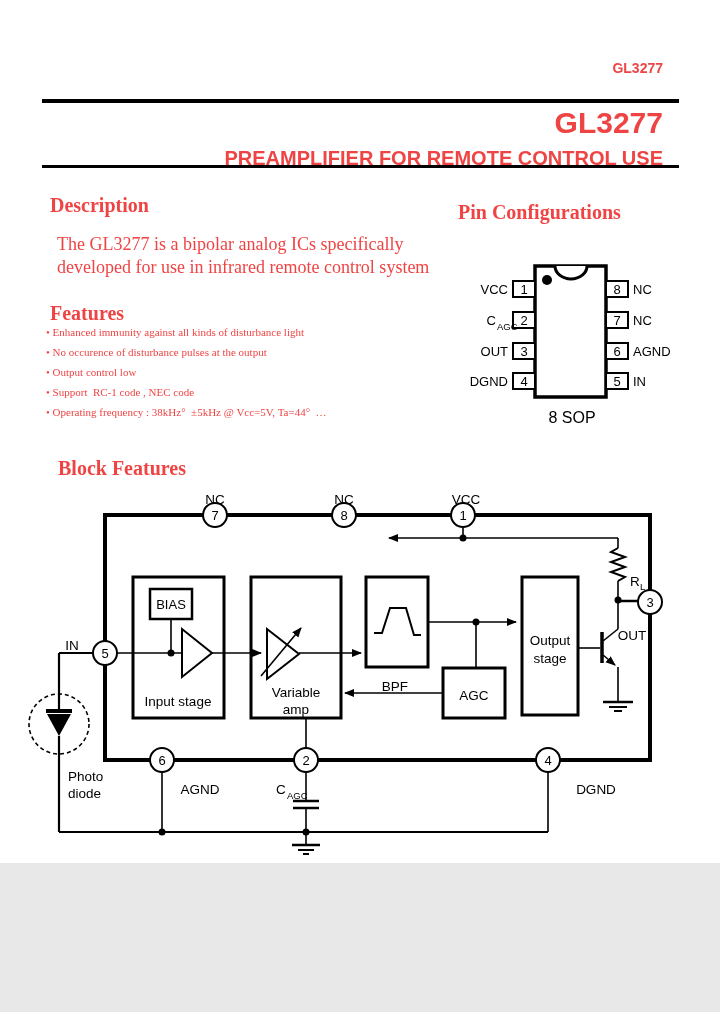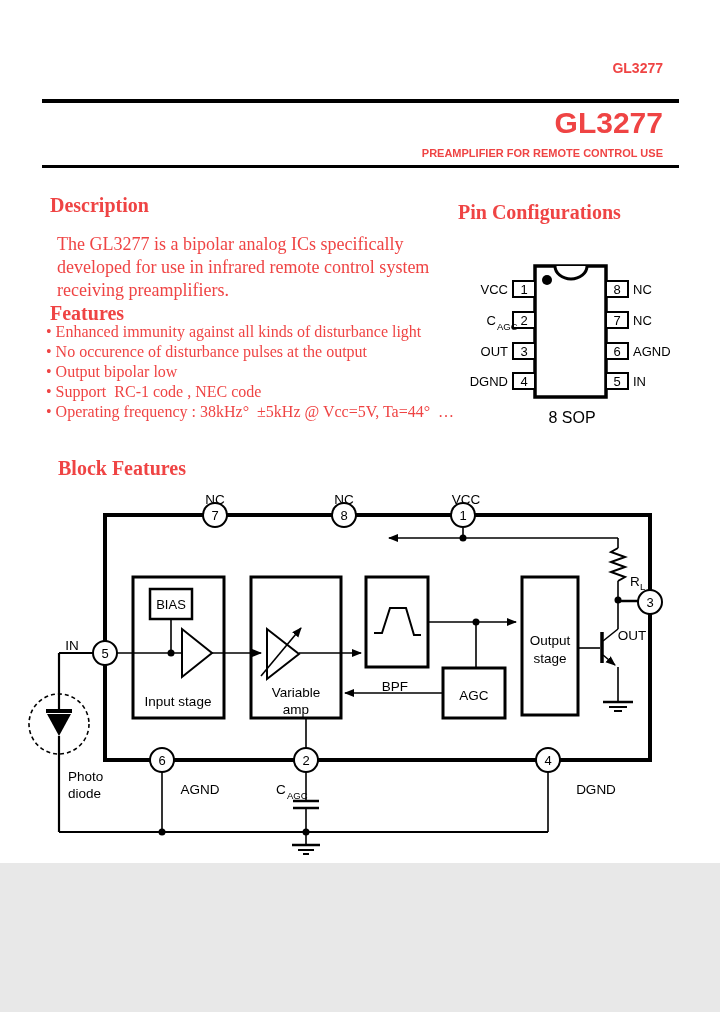--- a/index.html
+++ b/index.html
@@ -3,55 +3,54 @@
 <meta charset="utf-8">
 <style>
   html,body{margin:0;padding:0;background:#e8e8e8;}
   .page{position:relative;width:720px;height:863px;background:#ffffff;color:#ef4444;
         font-family:"Liberation Serif","DejaVu Serif",serif;overflow:hidden;margin:0 auto;}
   .sans{font-family:"Liberation Sans","DejaVu Sans",sans-serif;}
   .abs{position:absolute;}
   .rule{position:absolute;background:#000;}
   .h-serif{font-family:"Liberation Serif","DejaVu Serif",serif;font-weight:bold;font-size:20px;}
   .body-text{font-size:18px;line-height:23px;}
-  .feat{list-style:none;margin:0;padding:0;font-size:16px;line-height:20px;}
+  .feat{list-style:none;margin:0;padding:0;font-size:11px;line-height:20px;}
   .feat li{white-space:pre-wrap;}
   .feat li::before{content:"• ";}
   svg{position:absolute;left:0;top:0;}
   svg text{font-family:"Liberation Sans","DejaVu Sans",sans-serif;fill:#000;}
   .wire{stroke:#000;stroke-width:1.6;fill:none;}
   .wire2{stroke:#000;stroke-width:2.2;fill:none;}
   .pincirc{stroke:#000;stroke-width:2;fill:#fff;}
   .t13{font-size:13px;}
   .t135{font-size:13.5px;}
   .sub{font-size:9.5px;}
 </style>
 </head>
 <body>
 
 <div class="page">
 
   <div class="abs sans" style="top:60px;right:57px;font-weight:bold;font-size:14px;">GL3277</div>
   <div class="rule" style="left:42px;top:99px;width:637px;height:4px;"></div>
   <div class="abs sans" style="top:106px;right:57px;font-weight:bold;font-size:30px;">GL3277</div>
-  <div class="abs sans" style="top:147px;right:57px;font-weight:bold;font-size:11px;text-align:right;">PREAMPLIFIER FOR REMOTE CONTROL USE</div>
+  <div class="abs sans" style="top:147px;right:57px;font-weight:bold;font-size:20px;text-align:right;">PREAMPLIFIER FOR REMOTE CONTROL USE</div>
   <div class="rule" style="left:42px;top:165px;width:637px;height:3px;"></div>
 
   <div class="abs h-serif" style="left:50px;top:194px;">Description</div>
   <div class="abs body-text" style="left:57px;top:233px;">
     <div>The GL3277 is a bipolar analog ICs specifically</div>
     <div>developed for use in infrared remote control system</div>
-    <div>receiving preamplifiers.</div>
   </div>
 
   <div class="abs h-serif" style="left:50px;top:302px;">Features</div>
   <ul class="abs feat" style="left:46px;top:322px;">
     <li>Enhanced immunity against all kinds of disturbance light</li>
     <li>No occurence of disturbance pulses at the output</li>
-    <li>Output bipolar low</li>
+    <li>Output control low</li>
     <li>Support  RC-1 code , NEC code</li>
     <li>Operating frequency : 38kHz°  ±5kHz @ Vcc=5V, Ta=44°  …</li>
   </ul>
 
   <div class="abs h-serif" style="left:458px;top:201px;">Pin Configurations</div>
   <div class="abs h-serif" style="left:58px;top:457px;">Block Features</div>
 
   <div class="rule" style="left:42px;top:928px;width:637px;height:3px;"></div>
   <div class="abs sans" style="left:340px;top:944px;width:80px;text-align:center;font-size:14px;">1</div>
 

